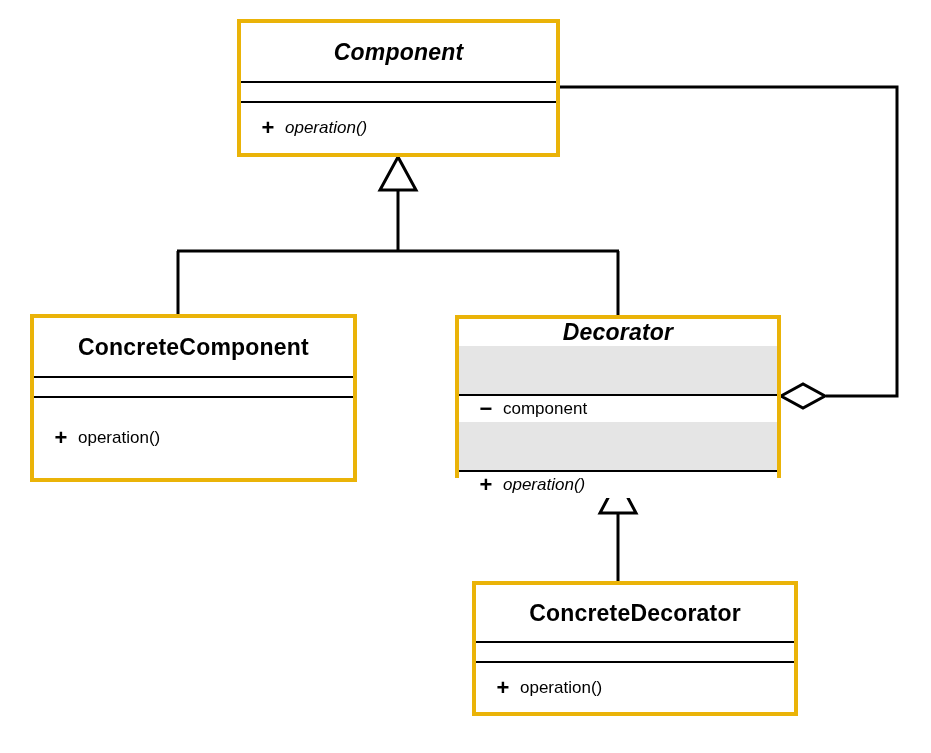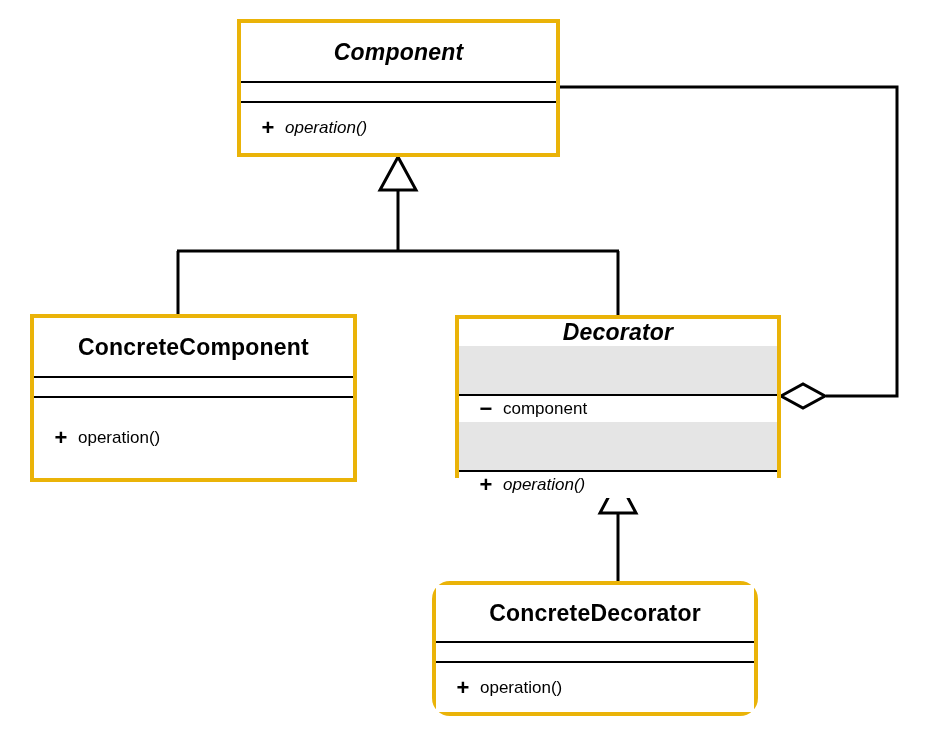--- a/index.html
+++ b/index.html
@@ -150,21 +150,21 @@
     <div class="compartment member" style="height:51px;">
       <span class="member-vis">−</span>
       <span class="member-name">component</span>
     </div>
     <div class="compartment member" style="flex:1;">
       <span class="member-vis">+</span>
       <span class="member-name abstract">operation()</span>
     </div>
   </div>
 
-  <div class="uml-class" id="box-concrete-decorator" style="left:432px; top:581px; width:326px; height:135px;border-radius:18px;">
+  <div class="uml-class" id="box-concrete-decorator" style="left:472px; top:581px; width:326px; height:135px;">
     <div class="compartment title" style="height:56px;">
       <span class="class-title">ConcreteDecorator</span>
     </div>
     <div class="compartment empty"></div>
     <div class="compartment member" style="flex:1;">
       <span class="member-vis">+</span>
       <span class="member-name">operation()</span>
     </div>
   </div>
 

